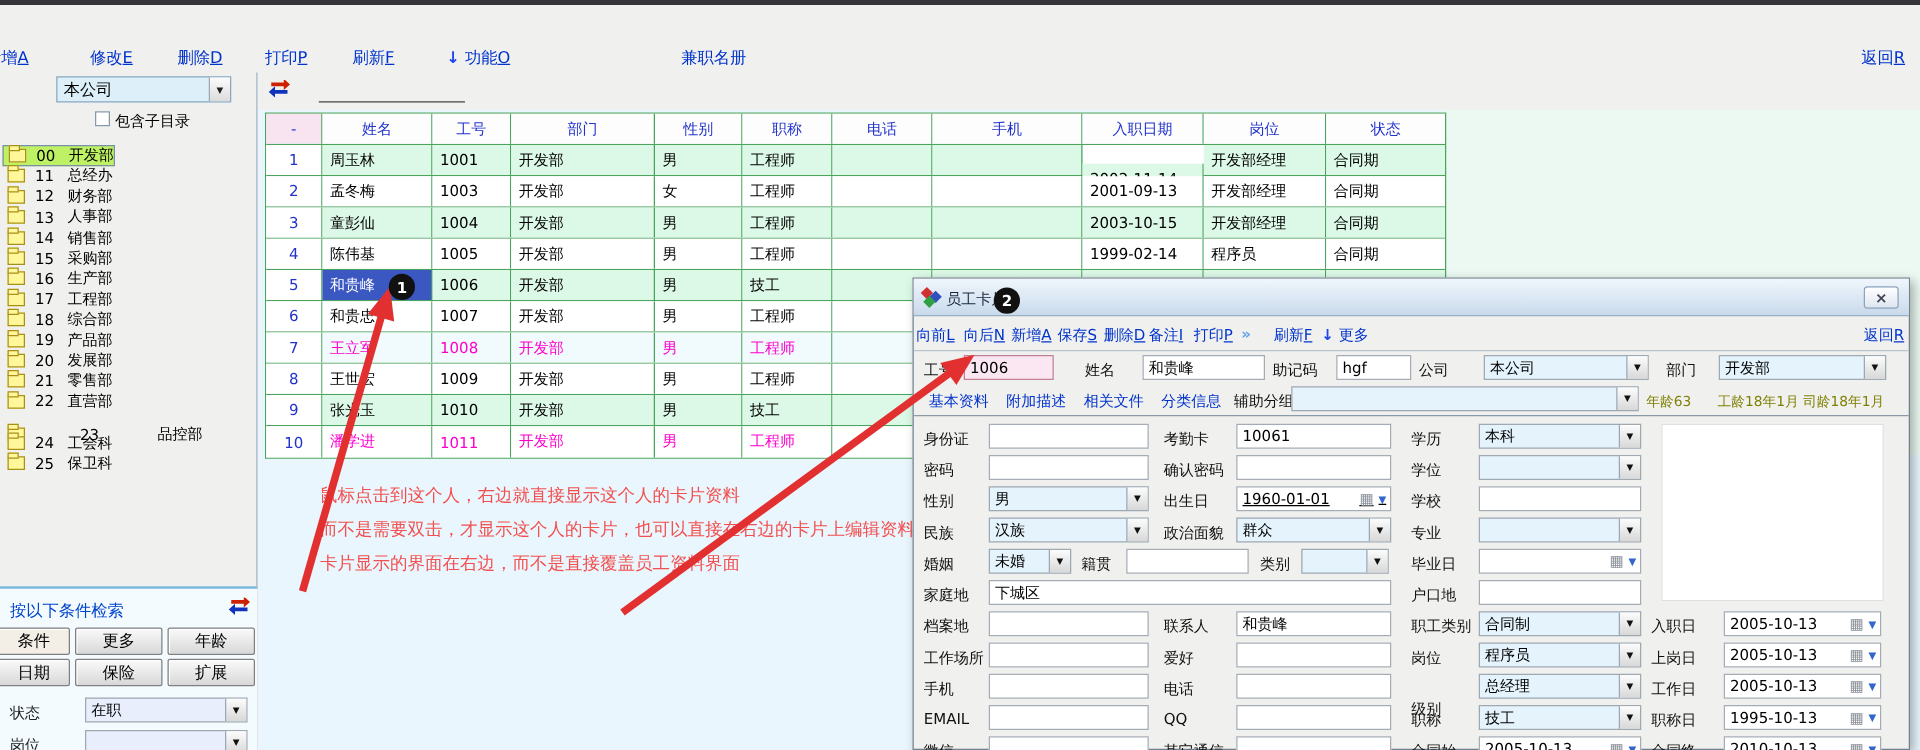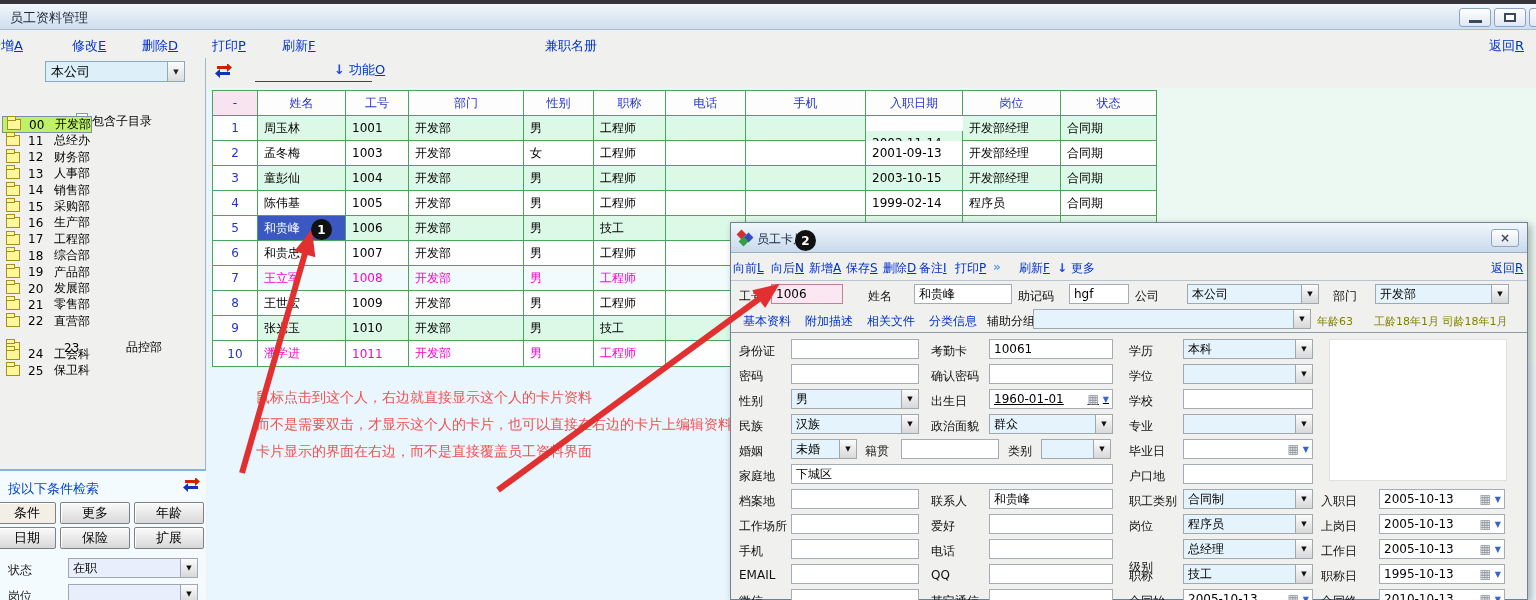--- a/index.html
+++ b/index.html
@@ -110,39 +110,29 @@
   .dialog{z-index:40;}
   .underline-inp{position:absolute;left:255px;top:64px;width:117px;height:18px;border:none;border-bottom:1px solid #444;background:transparent;}
 </style>
 </head>
 <body>
 
 <div class="screen">
 
   <div class="topstrip"></div>
 
-  <div class="titlebar">
-    <span class="wtitle">员工资料管理</span>
-    <div class="winbtn" style="left:1459px;">
-        <span class="glyph-min"></span>
-      </div>
-    <div class="winbtn" style="left:1494px;">
-        <span class="glyph-max"></span>
-      </div>
-    <div class="winbtn" style="left:1529px;"></div>
-  </div>
 
   <div class="menubar">
     <div id="menubar-items">
         <span class="mitem" style="left: -12px;"><span>新增</span><u>A</u></span>
         <span class="mitem" style="left: 72px;"><span>修改</span><u>E</u></span>
         <span class="mitem" style="left: 142px;"><span>删除</span><u>D</u></span>
         <span class="mitem" style="left: 212px;"><span>打印</span><u>P</u></span>
         <span class="mitem" style="left: 282px;"><span>刷新</span><u>F</u></span>
-        <span class="mitem" style="left: 334px; margin-top: 24px;"><span class="dnarrow">↓</span><span>功能</span><u>O</u></span>
+        <span class="mitem" style="left: 357px;"><span class="dnarrow">↓</span><span>功能</span><u>O</u></span>
       </div>
     <span class="mitem" style="left:545px;">兼职名册</span>
     <span class="mitem" style="left:1489px;"><span>返回</span><u>R</u></span>
   </div>
 
   <div class="abs" style="left:207px;top:88px;width:1329px;height:512px;background:#e9f6fd;"></div>
   <div class="abs" style="left:1155px;top:88px;width:381px;height:276px;background:#ebf9f2;"></div>
 
   <div class="abs swapicon" style="left:214px;top:64px;">
     <svg width="19" height="15" viewBox="0 0 19 15">
@@ -150,21 +140,21 @@
       <path d="M16,9 L6,9 L6,6 L1,10.5 L6,15 L6,12 L16,12 Z" fill="#1133bb" transform="translate(0,-1)"></path>
     </svg>
   </div>
   <input class="underline-inp" style="">
 
   <div class="sidebar">
     <div class="combo" style="left:45px;top:3px;width:140px;">
       <span class="cval">本公司</span>
       <span class="carr">▼</span>
     </div>
-    <div class="abs" style="left:76px;top:31px;display:flex;align-items:flex-start;margin-top:24px;">
+    <div class="abs" style="left:76px;top:31px;display:flex;align-items:flex-start;">
       <span class="checkbox"></span>
       <span style="margin-left:4px;">包含子目录</span>
     </div>
     <div id="tree-list" class="abs" style="left:0;top:52px;width:204px;height:340px;">
         <div class="treeitem seltree" style="top: 6px;">
           <span class="folder"></span>
           <span class="tcode">00</span>
           <span class="tname">开发部</span>
         </div>
         <div class="treeitem" style="top: 22.4px;">

